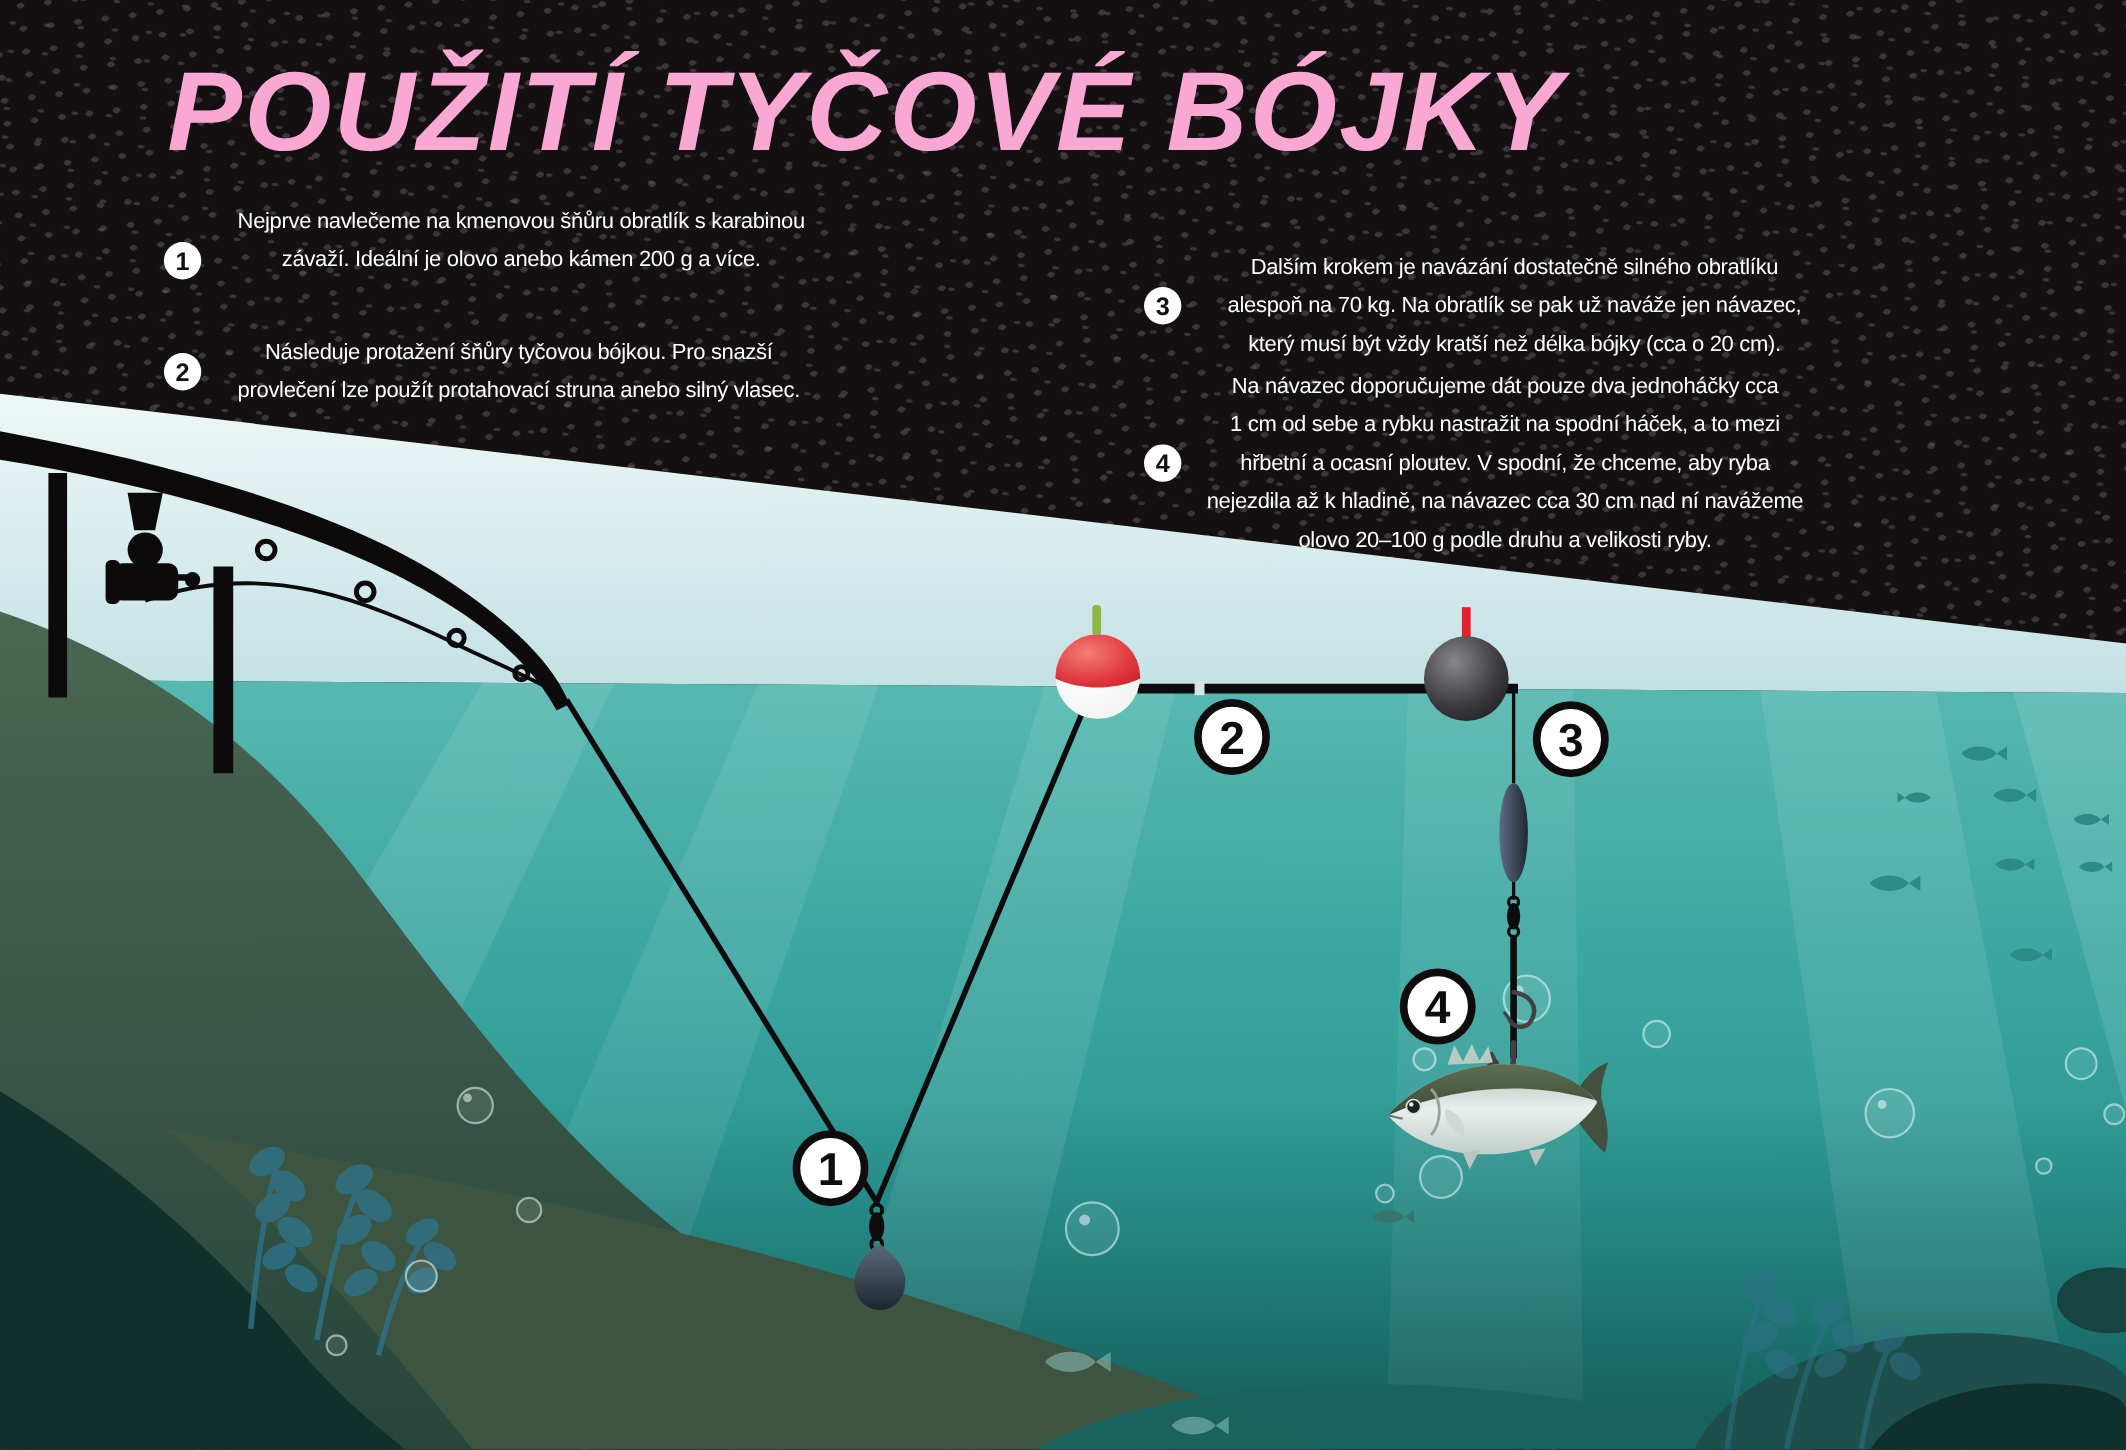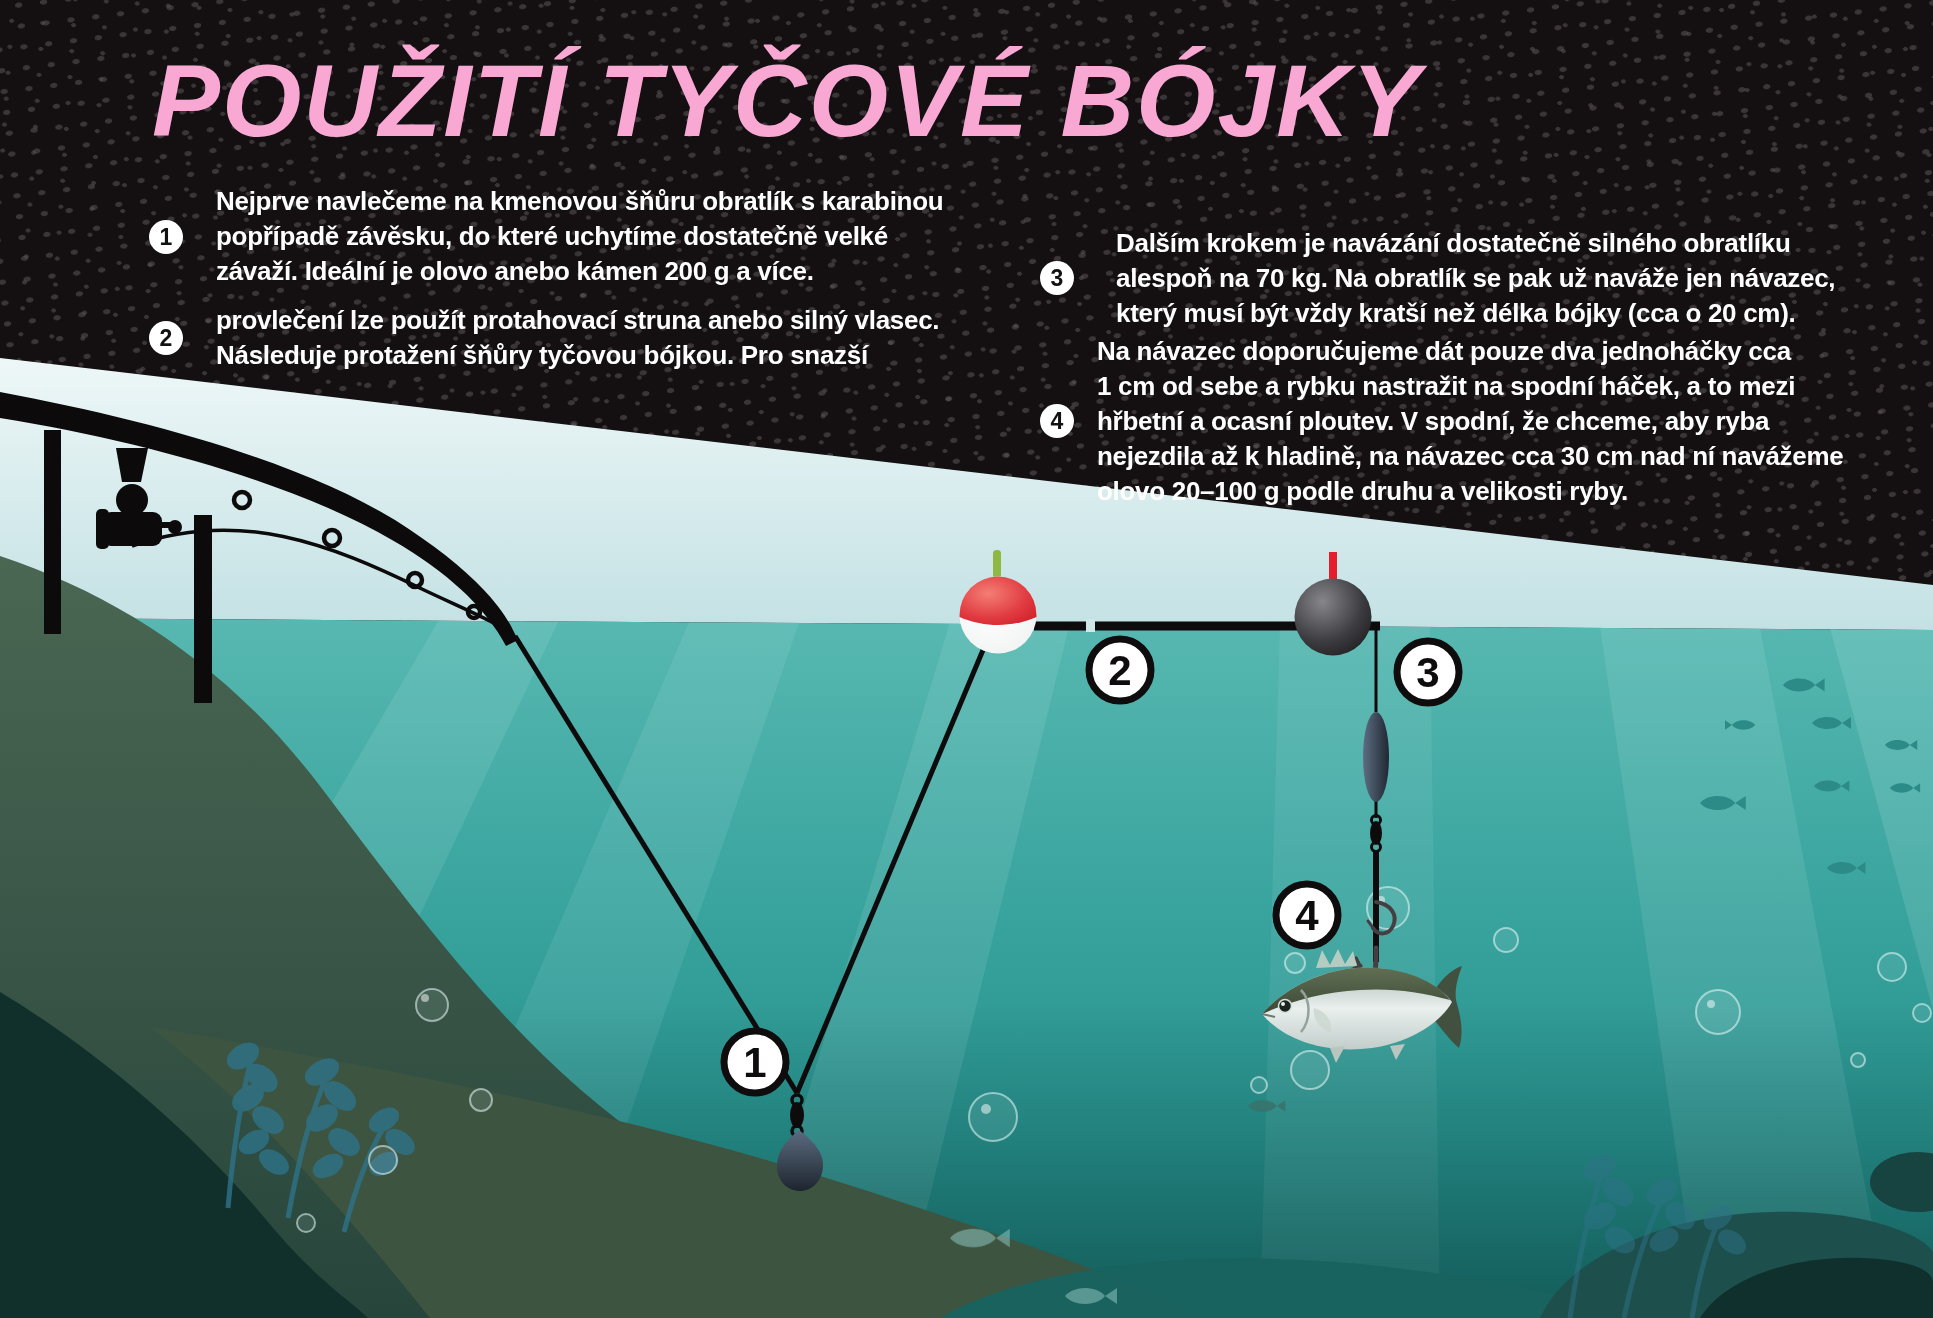--- a/index.html
+++ b/index.html
@@ -15,21 +15,21 @@
   .dots2{
     background-image:radial-gradient(5px 3px at 50% 50%, rgba(96,89,92,.5) 0 58%, transparent 62%);
     background-size:31px 26px;transform:rotate(4deg);
   }
   .scene{position:absolute;left:0;top:0;width:1933px;height:1318px;}
   .title{
     position:absolute;left:152px;top:50px;width:1700px;
     font-size:102px;line-height:1.0;font-weight:800;font-style:italic;
     letter-spacing:2px;color:#f9a8d4;white-space:nowrap;
   }
-  .step{position:absolute;color:#ffffff;font-weight:700;font-size:26px;line-height:35px;letter-spacing:-0.3px;}
+  .step{position:absolute;color:#ffffff;font-weight:400;font-size:20px;line-height:35px;letter-spacing:-0.3px;text-align:center;}
   .step .line{display:block;white-space:nowrap;}
   .badge{
     position:absolute;width:34px;height:34px;border-radius:50%;background:#ffffff;
     color:#121011;font-weight:800;font-size:23px;display:flex;align-items:center;justify-content:center;
   }
   .marker-num{font-family:"Liberation Sans",sans-serif;font-weight:800;font-size:42px;fill:#0e0c0d;}
   .bub{fill:rgba(214,242,242,.10);stroke:rgba(234,252,252,.55);stroke-width:2;}
 </style>
 </head>
 <body>
@@ -302,26 +302,25 @@
   </div>
   <div class="badge" style="left:1040px;top:261px;">
     <span>3</span>
   </div>
   <div class="badge" style="left:1040px;top:404px;">
     <span>4</span>
   </div>
 
   <div class="step" style="left:216px;top:184px;">
     <span class="line">Nejprve navlečeme na kmenovou šňůru obratlík s karabinou</span>
-    <span class="line">popřípadě závěsku, do které uchytíme dostatečně velké</span>
     <span class="line">závaží. Ideální je olovo anebo kámen 200 g a více.</span>
   </div>
   <div class="step" style="left:216px;top:303px;">
+    <span class="line">Následuje protažení šňůry tyčovou bójkou. Pro snazší</span>
     <span class="line">provlečení lze použít protahovací struna anebo silný vlasec.</span>
-    <span class="line">Následuje protažení šňůry tyčovou bójkou. Pro snazší</span>
   </div>
   <div class="step" style="left:1116px;top:226px;">
     <span class="line">Dalším krokem je navázání dostatečně silného obratlíku</span>
     <span class="line">alespoň na 70 kg. Na obratlík se pak už naváže jen návazec,</span>
     <span class="line">který musí být vždy kratší než délka bójky (cca o 20 cm).</span>
   </div>
   <div class="step" style="left:1097px;top:334px;">
     <span class="line">Na návazec doporučujeme dát pouze dva jednoháčky cca</span>
     <span class="line">1 cm od sebe a rybku nastražit na spodní háček, a to mezi</span>
     <span class="line">hřbetní a ocasní ploutev. V spodní, že chceme, aby ryba</span>

